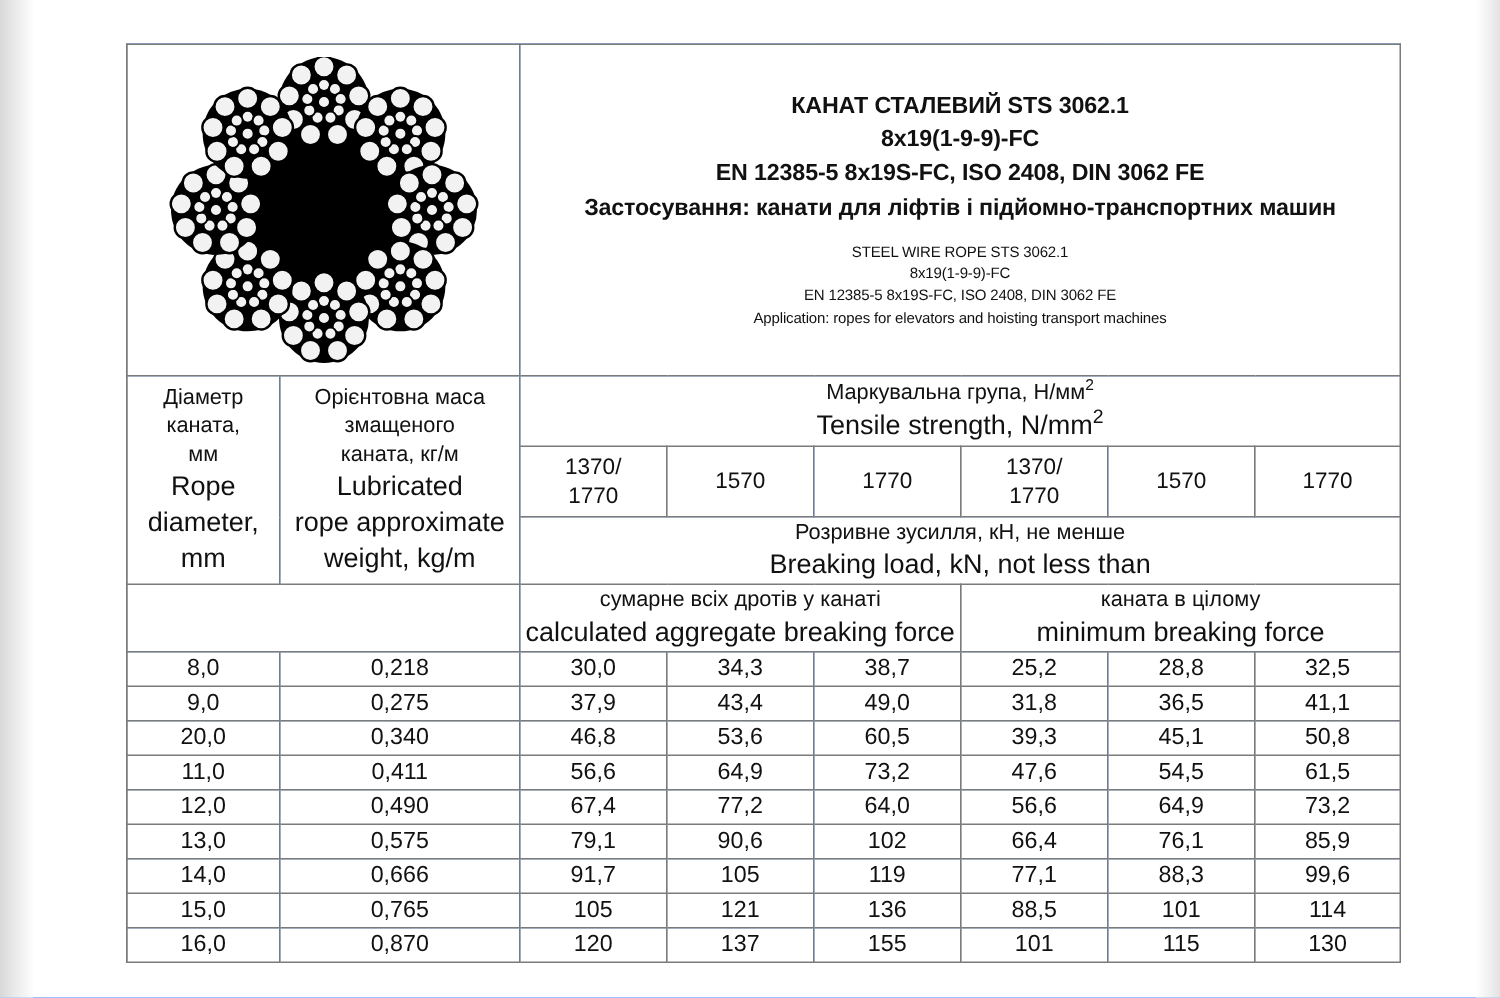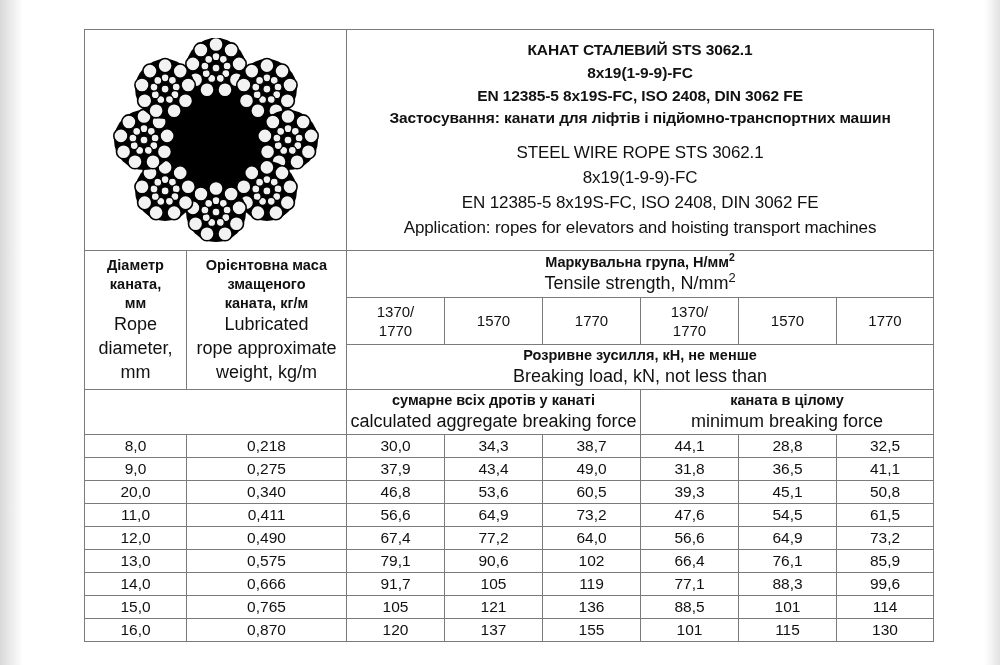--- a/index.html
+++ b/index.html
@@ -74,31 +74,31 @@
   }
   .title-ua {
     font-weight: bold;
     font-size: 15.5px;
     line-height: 1.47;
     text-align: center;
     letter-spacing: -0.1px;
   }
   .title-en {
     font-weight: normal;
-    font-size: 17px;
+    font-size: 10px;
     line-height: 1.47;
     text-align: center;
     margin-top: 11px;
     letter-spacing: -0.1px;
   }
   .title-line { white-space: nowrap; }
 
   
   .head-ua {
-    font-weight: bold;
+    font-weight: normal;
     font-size: 14.5px;
     line-height: 1.32;
   }
   .head-en {
     font-weight: normal;
     font-size: 18px;
     line-height: 1.32;
   }
   td.colhead {
     padding: 5px 4px;
@@ -276,21 +276,21 @@
           <div class="head-en">minimum breaking force</div>
         </td>
       </tr>
 
       <tr class="data-row">
         <td class="data">8,0</td>
         <td class="data">0,218</td>
         <td class="data">30,0</td>
         <td class="data">34,3</td>
         <td class="data">38,7</td>
-        <td class="data">44,1</td>
+        <td class="data">25,2</td>
         <td class="data">28,8</td>
         <td class="data">32,5</td>
       </tr>
       <tr class="data-row">
         <td class="data">9,0</td>
         <td class="data">0,275</td>
         <td class="data">37,9</td>
         <td class="data">43,4</td>
         <td class="data">49,0</td>
         <td class="data">31,8</td>

